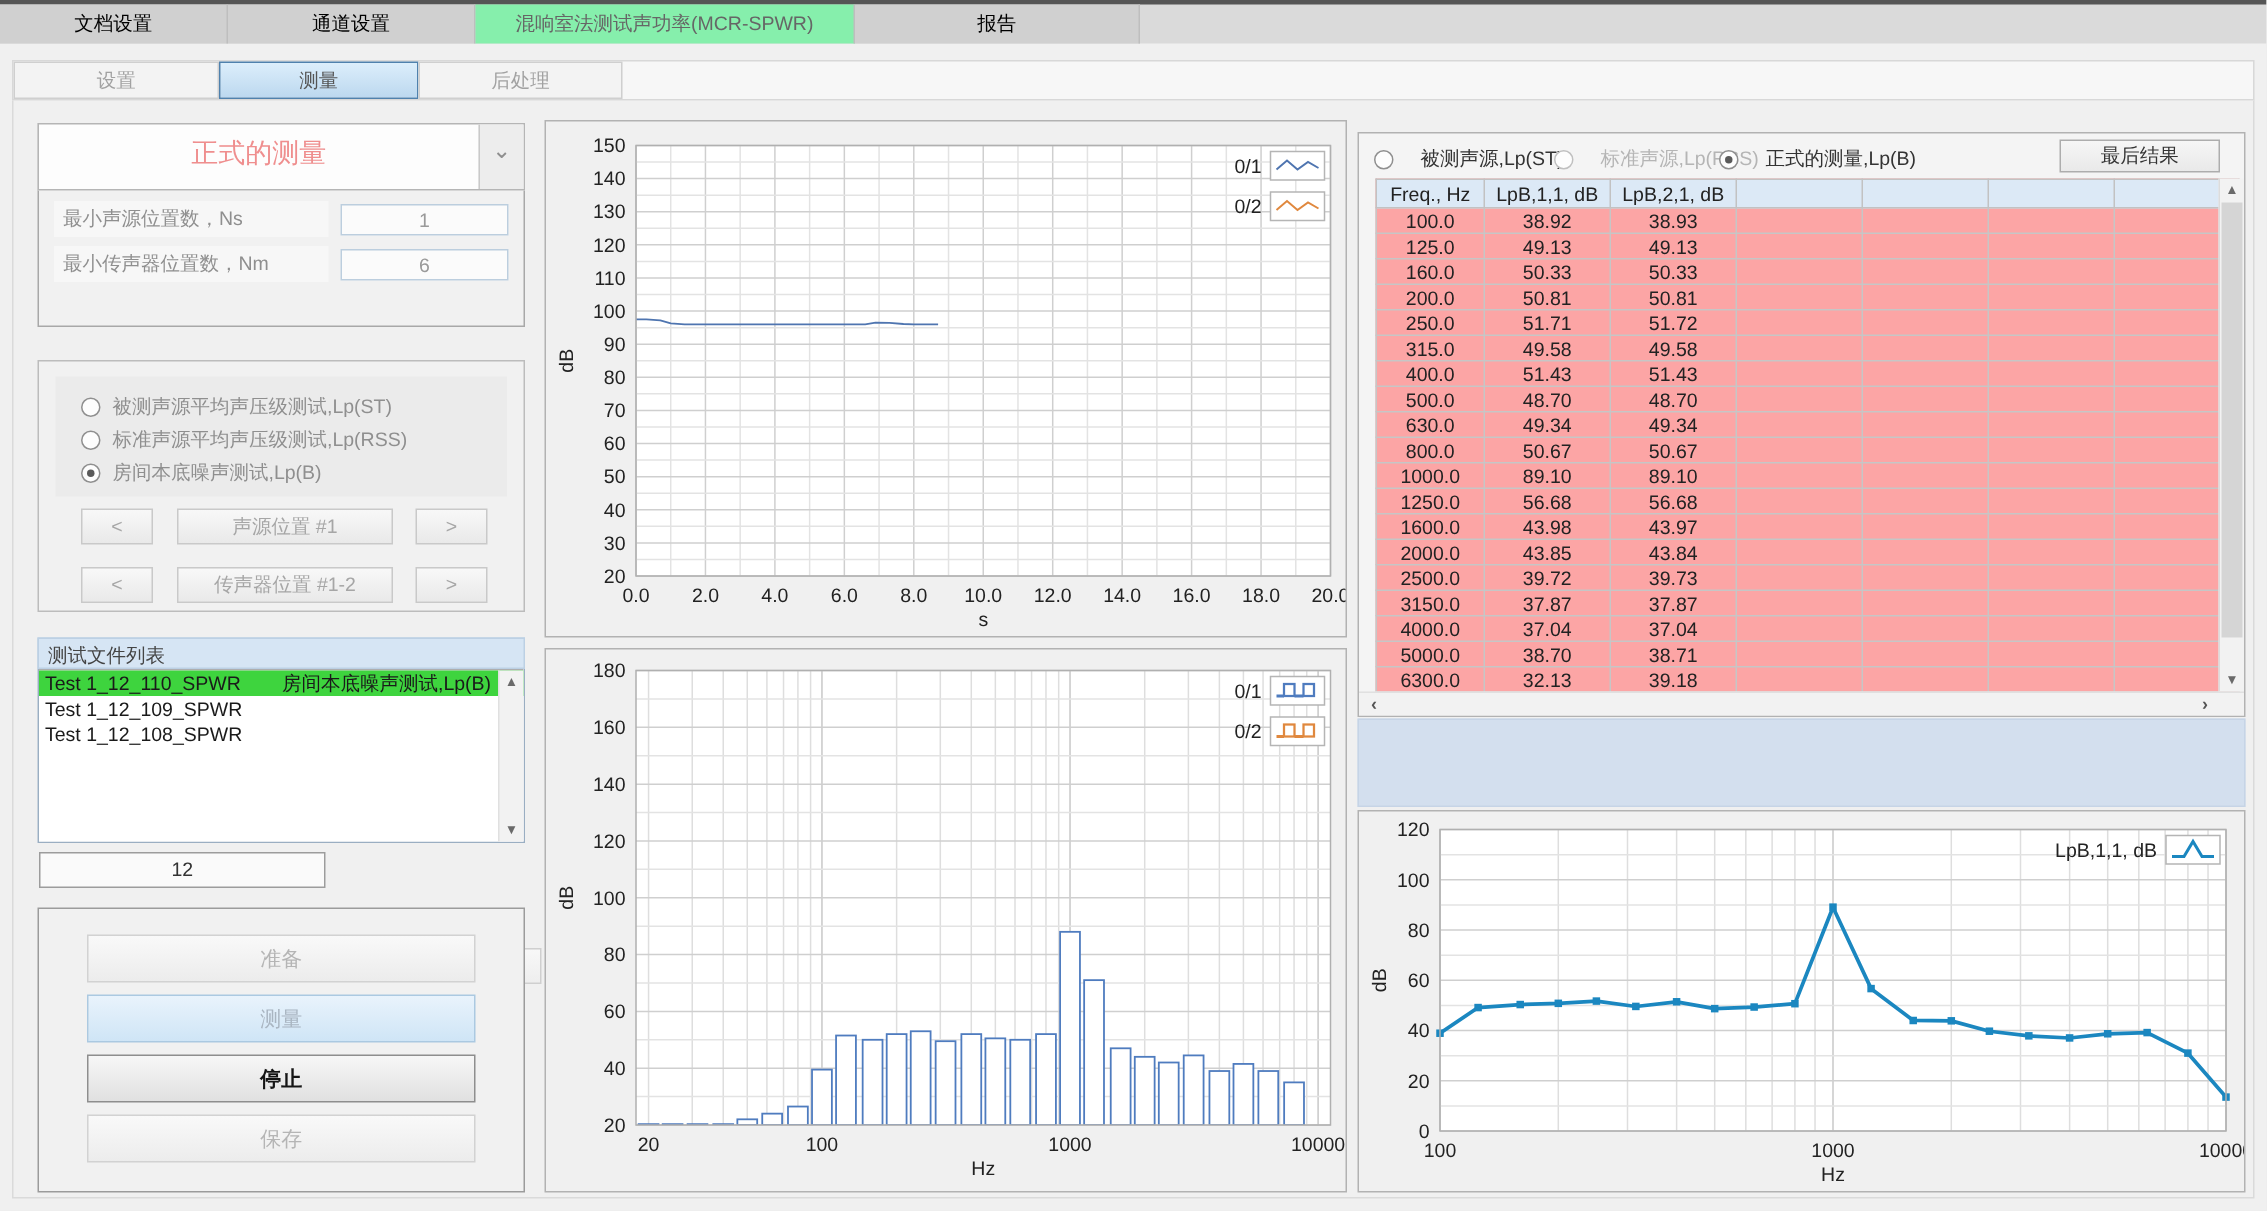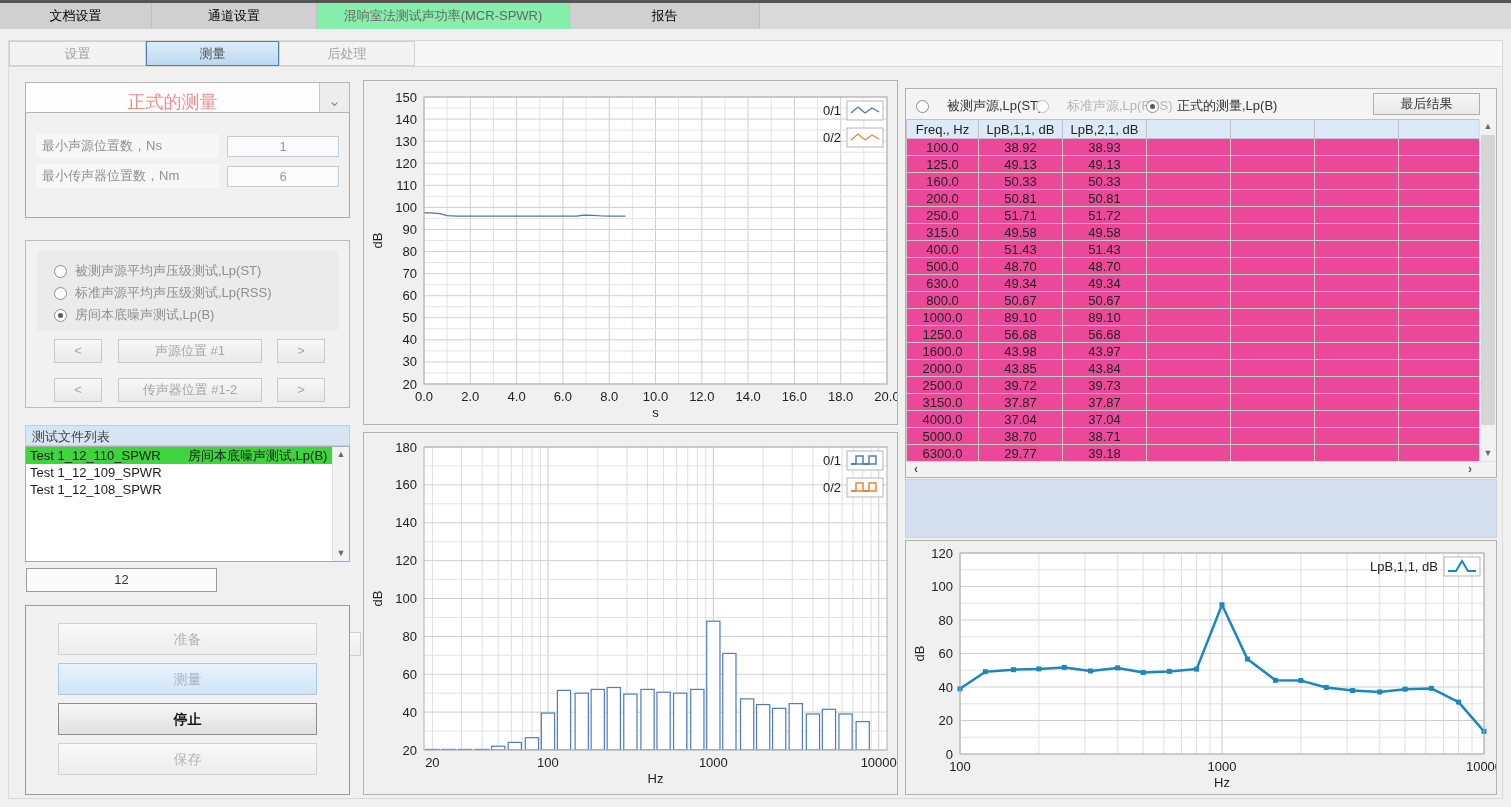--- a/index.html
+++ b/index.html
@@ -22,21 +22,21 @@
   .subtabbar { position:absolute; left:8px; top:40px; width:1495px; height:27px;
                background:#f7f7f7; border:1px solid #d8d8d8; }
   .subtab { display:inline-block; height:25px; line-height:24px; text-align:center; vertical-align:top;
             background:#f3f3f3; border:1px solid #cfcfcf; color:#a2a2a2; font-size:13px; }
   .subtab.selected { background:linear-gradient(#dceefb,#bcd8ef); border:1px solid #4f81ad; color:#555; }
 
   
   .gbox { position:absolute; border:1px solid #a8a8a8; background:#f1f1f1; }
 
   
-  .combo { position:absolute; left:-1px; top:-1px; right:-1px; height:31px; background:#fdfdfd;
+  .combo { position:absolute; left:-1px; top:-1px; right:-1px; height:45px; background:#fdfdfd;
            border:1px solid #b5b5b5; display:flex; }
   .combo-text { flex:1; text-align:center; line-height:38px; font-size:18px; color:#ef8e8e; }
   .combo-btn { width:30px; border-left:1px solid #c9c9c9; background:#ededed; color:#8f8f8f;
                text-align:center; line-height:36px; font-size:15px; }
   .fields { position:absolute; left:0; top:39px; right:0; padding:12px 10px 0 10px; }
   .frow { display:flex; margin-bottom:6px; align-items:center; }
   .flabel { flex:1; background:#f7f7f7; color:#8f8f8f; padding:3px 6px; font-size:13px; }
   .fvalue { width:112px; margin-left:8px; background:#fbfbfb; border:1px solid #bccede;
             text-align:center; color:#9a9a9a; padding:2px 0; font-size:13px; }
 
@@ -85,21 +85,21 @@
 
   
   .results-box { position:absolute; left:905px; top:88px; width:592px; height:390px;
                  border:1px solid #b2b2b2; background:#f4f4f4; }
   .res-head { position:absolute; left:0; top:0; right:0; height:30px; }
   .res-radio { position:absolute; top:8px; display:flex; align-items:center; gap:18px; font-size:13px; color:#333; }
   .res-radio.dis { color:#b5b5b5; }
   .final-btn { position:absolute; right:16px; top:4px; width:107px; height:22px;
                border:1px solid #adadad; background:linear-gradient(#f6f6f6,#e9e9e9);
                font-size:13px; text-align:center; line-height:20px; color:#333; }
-  .res-table { position:absolute; left:0; top:30px; border-collapse:collapse; background:#ec4899; }
+  .res-table { position:absolute; left:11px; top:30px; border-collapse:collapse; background:#fca5a5; }
   .res-table th { background:#dce9f6; border:1px solid #c2c2c2; height:19px; font-weight:normal;
                   font-size:13px; color:#222; }
   .res-table td { border:1px solid #c6c6c6; height:17px; text-align:center; font-size:13px; color:#222; }
   .res-vscroll { position:absolute; right:0; top:30px; bottom:16px; width:17px; background:#f2f2f2;
                  border-left:1px solid #dcdcdc; }
   .hscroll { position:absolute; left:0; right:0; bottom:0; height:16px; background:#f2f2f2;
              border-top:1px solid #e0e0e0; }
   .hscroll .lf, .hscroll .rt { position:absolute; top:0; width:16px; height:15px; color:#555;
              font-size:12px; font-weight:bold; text-align:center; line-height:14px; }
   .hscroll .lf { left:2px; } .hscroll .rt { right:18px; }
@@ -593,21 +593,21 @@
             <td>5000.0</td>
             <td>38.70</td>
             <td>38.71</td>
             <td></td>
             <td></td>
             <td></td>
             <td></td>
           </tr>
           <tr>
             <td>6300.0</td>
-            <td>29.77</td>
+            <td>32.13</td>
             <td>39.18</td>
             <td></td>
             <td></td>
             <td></td>
             <td></td>
           </tr>
         </tbody>
     </table>
     <div class="res-vscroll">
       <div class="up" style="position:absolute;top:0;left:0;width:16px;height:15px;color:#6a6a6a;font-size:9px;text-align:center;line-height:15px;">▲</div>

